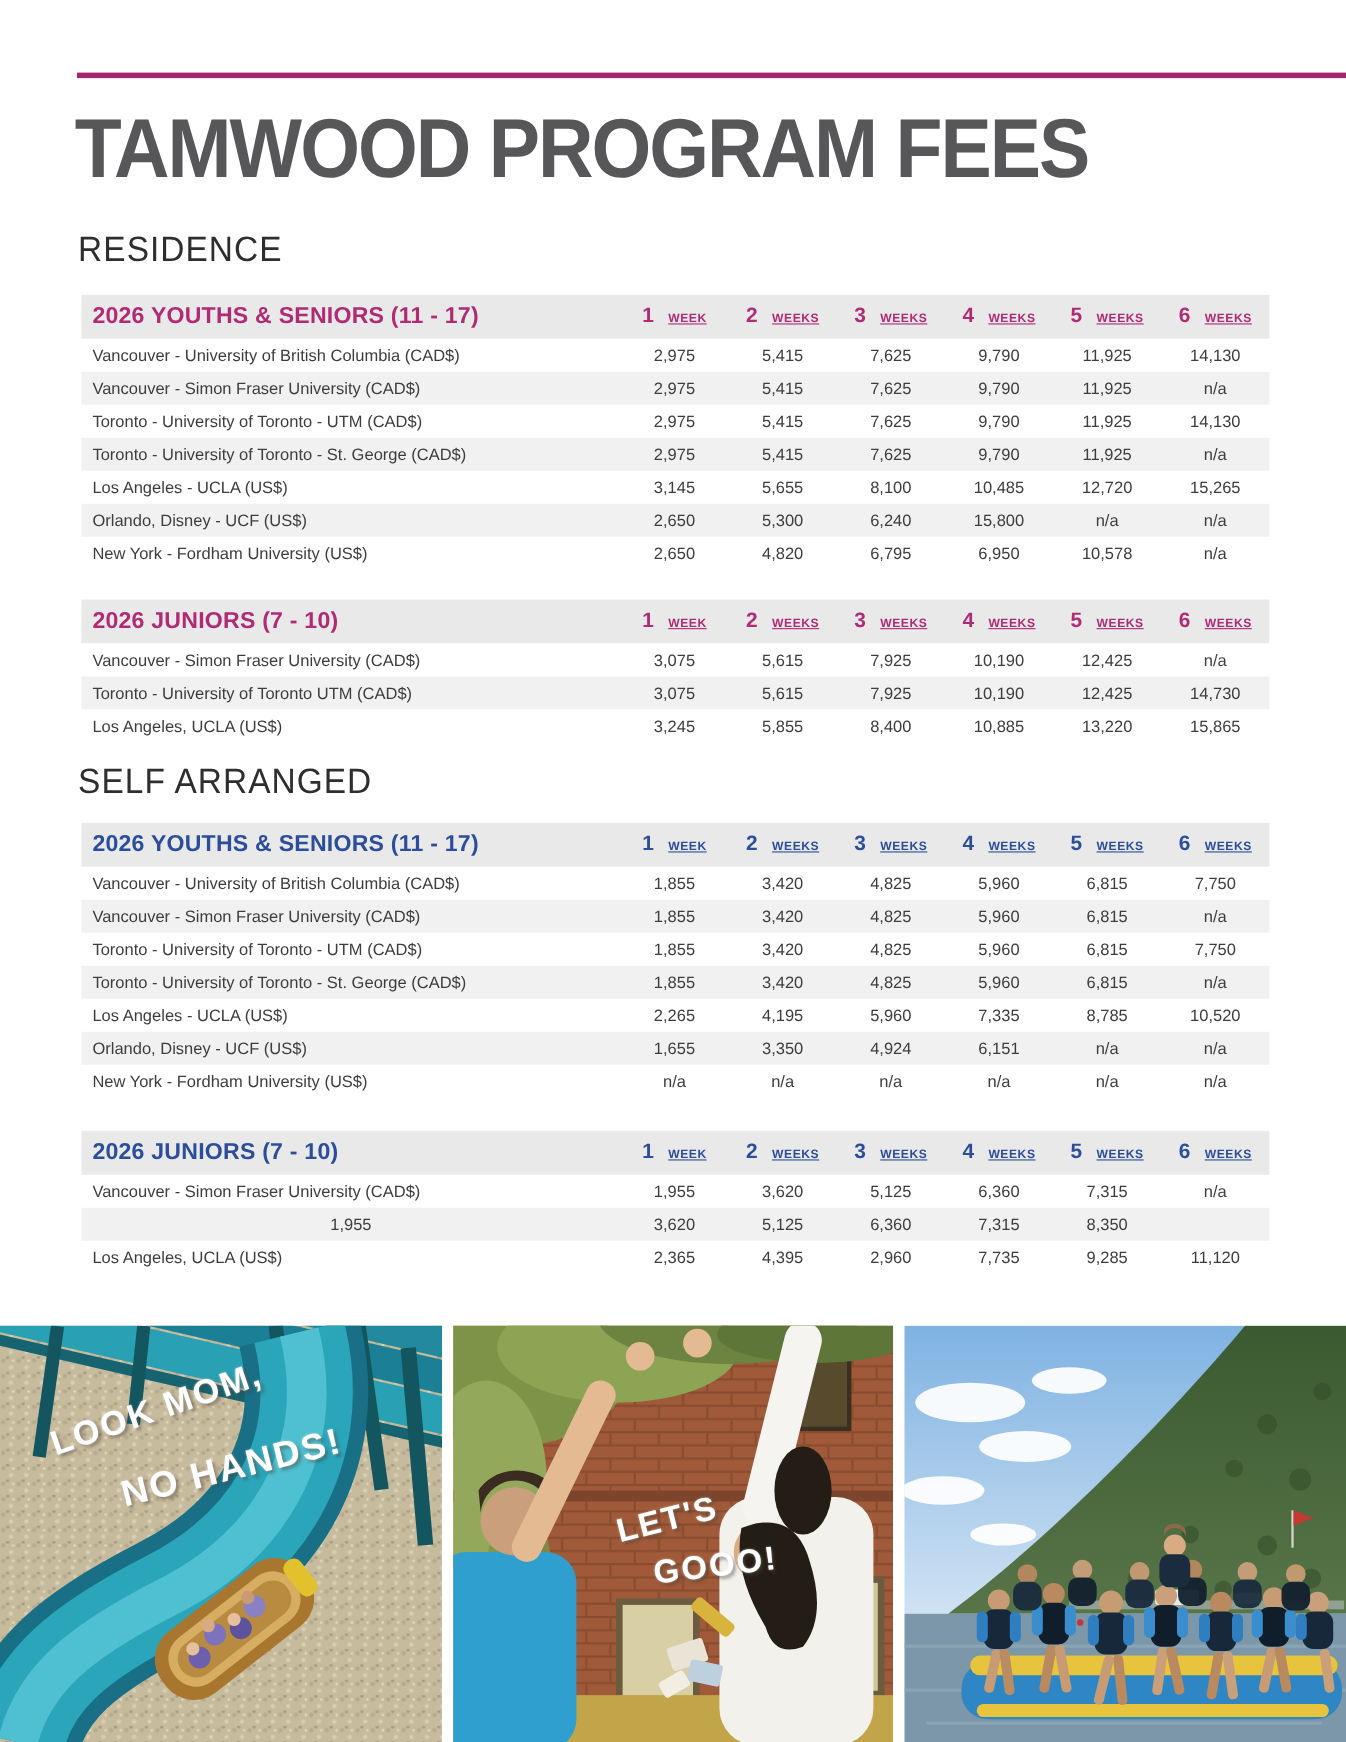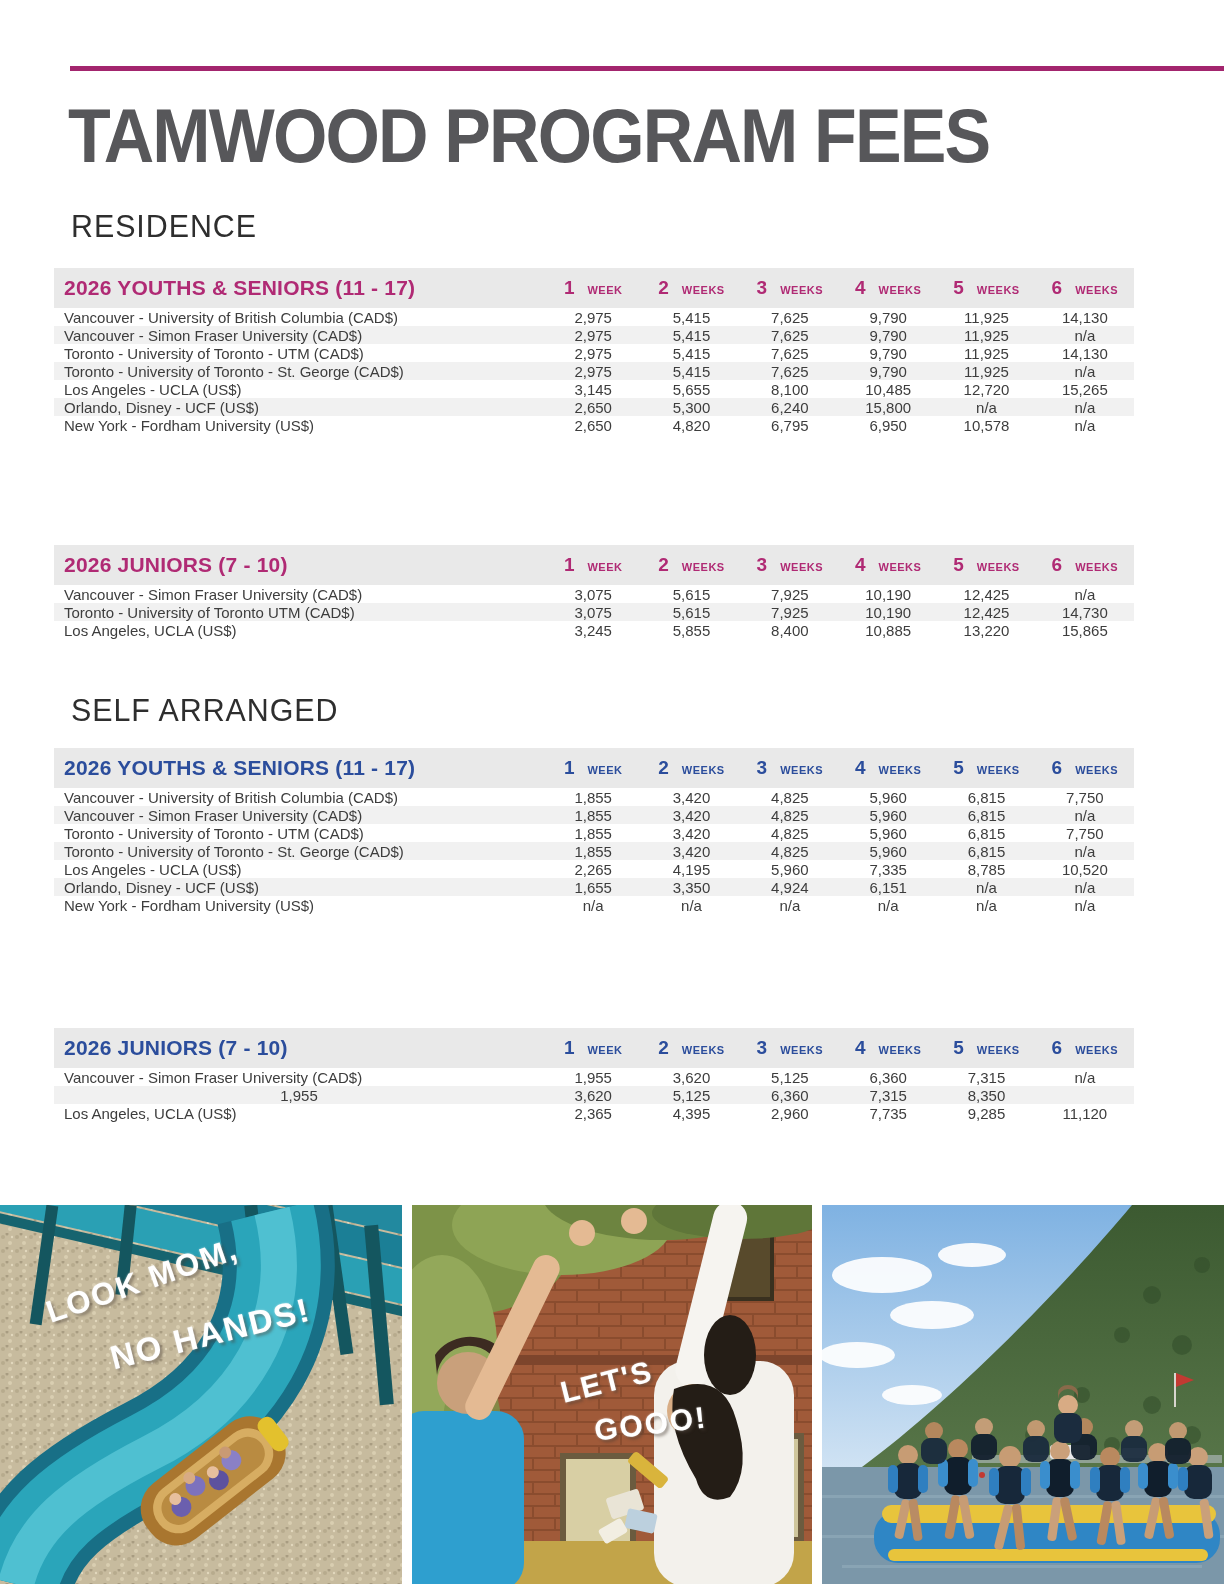--- a/index.html
+++ b/index.html
@@ -16,40 +16,40 @@
   }
 
   .section-heading {
     position:absolute; left:71px;
     font-size:32px; font-weight:400; color:#2e2e2e; letter-spacing:1px;
     transform:scaleX(0.95); transform-origin:left top; white-space:nowrap;
   }
   #sec-residence { top:208px; }
   #sec-self { top:692px; }
 
-  .ptable { position:absolute; left:54px; width:1080px; }
+  .ptable { position:absolute; left:74px; width:1080px; }
   #table-res-youth { top:268px; }
   #table-res-jun   { top:545px; }
   #table-self-youth{ top:748px; }
   #table-self-jun  { top:1028px; }
 
   .thead { display:flex; align-items:center; height:40px; background:var(--hbg,#e9e9e9); }
   .ttitle {
     width:490px; padding-left:10px; font-weight:bold; font-size:21px; letter-spacing:0.2px;
     white-space:nowrap;
   }
   .weeks { flex:1; display:grid; grid-template-columns:repeat(6,1fr); }
   .wk { text-align:center; white-space:nowrap; }
   .wnum { font-size:19px; font-weight:bold; }
-  .wunit { font-size:11px; font-weight:bold; letter-spacing:0.5px; margin-left:13px; }
+  .wunit { font-size:11px; font-weight:bold; letter-spacing:0.5px; margin-left:13px;text-decoration:underline; }
 
   .t-res  .ttitle, .t-res  .wk { color:var(--res,#b02a74); }
   .t-self .ttitle, .t-self .wk { color:var(--self,#2b4d9c); }
 
-  .trow { display:grid; grid-template-columns:490px repeat(6,1fr); height:18px; align-items:center; background:#ffffff; }
+  .trow { display:grid; grid-template-columns:490px repeat(6,1fr); height:30px; align-items:center; background:#ffffff; }
   .trow.alt { background:var(--abg,#f1f1f1); }
   .cell { font-size:15px; color:#3d3d3d; }
   .cell.loc { padding-left:10px; white-space:nowrap; }
   .cell.num { text-align:center; }
 
   .photos { position:absolute; left:0; top:1205px; width:1224px; height:379px; display:flex; gap:10px; }
   .photo { position:relative; height:379px; overflow:hidden; }
   #photo1 { width:402px; } #photo2 { width:400px; } #photo3 { width:402px; }
   .photo svg { display:block; width:100%; height:100%; }
 

